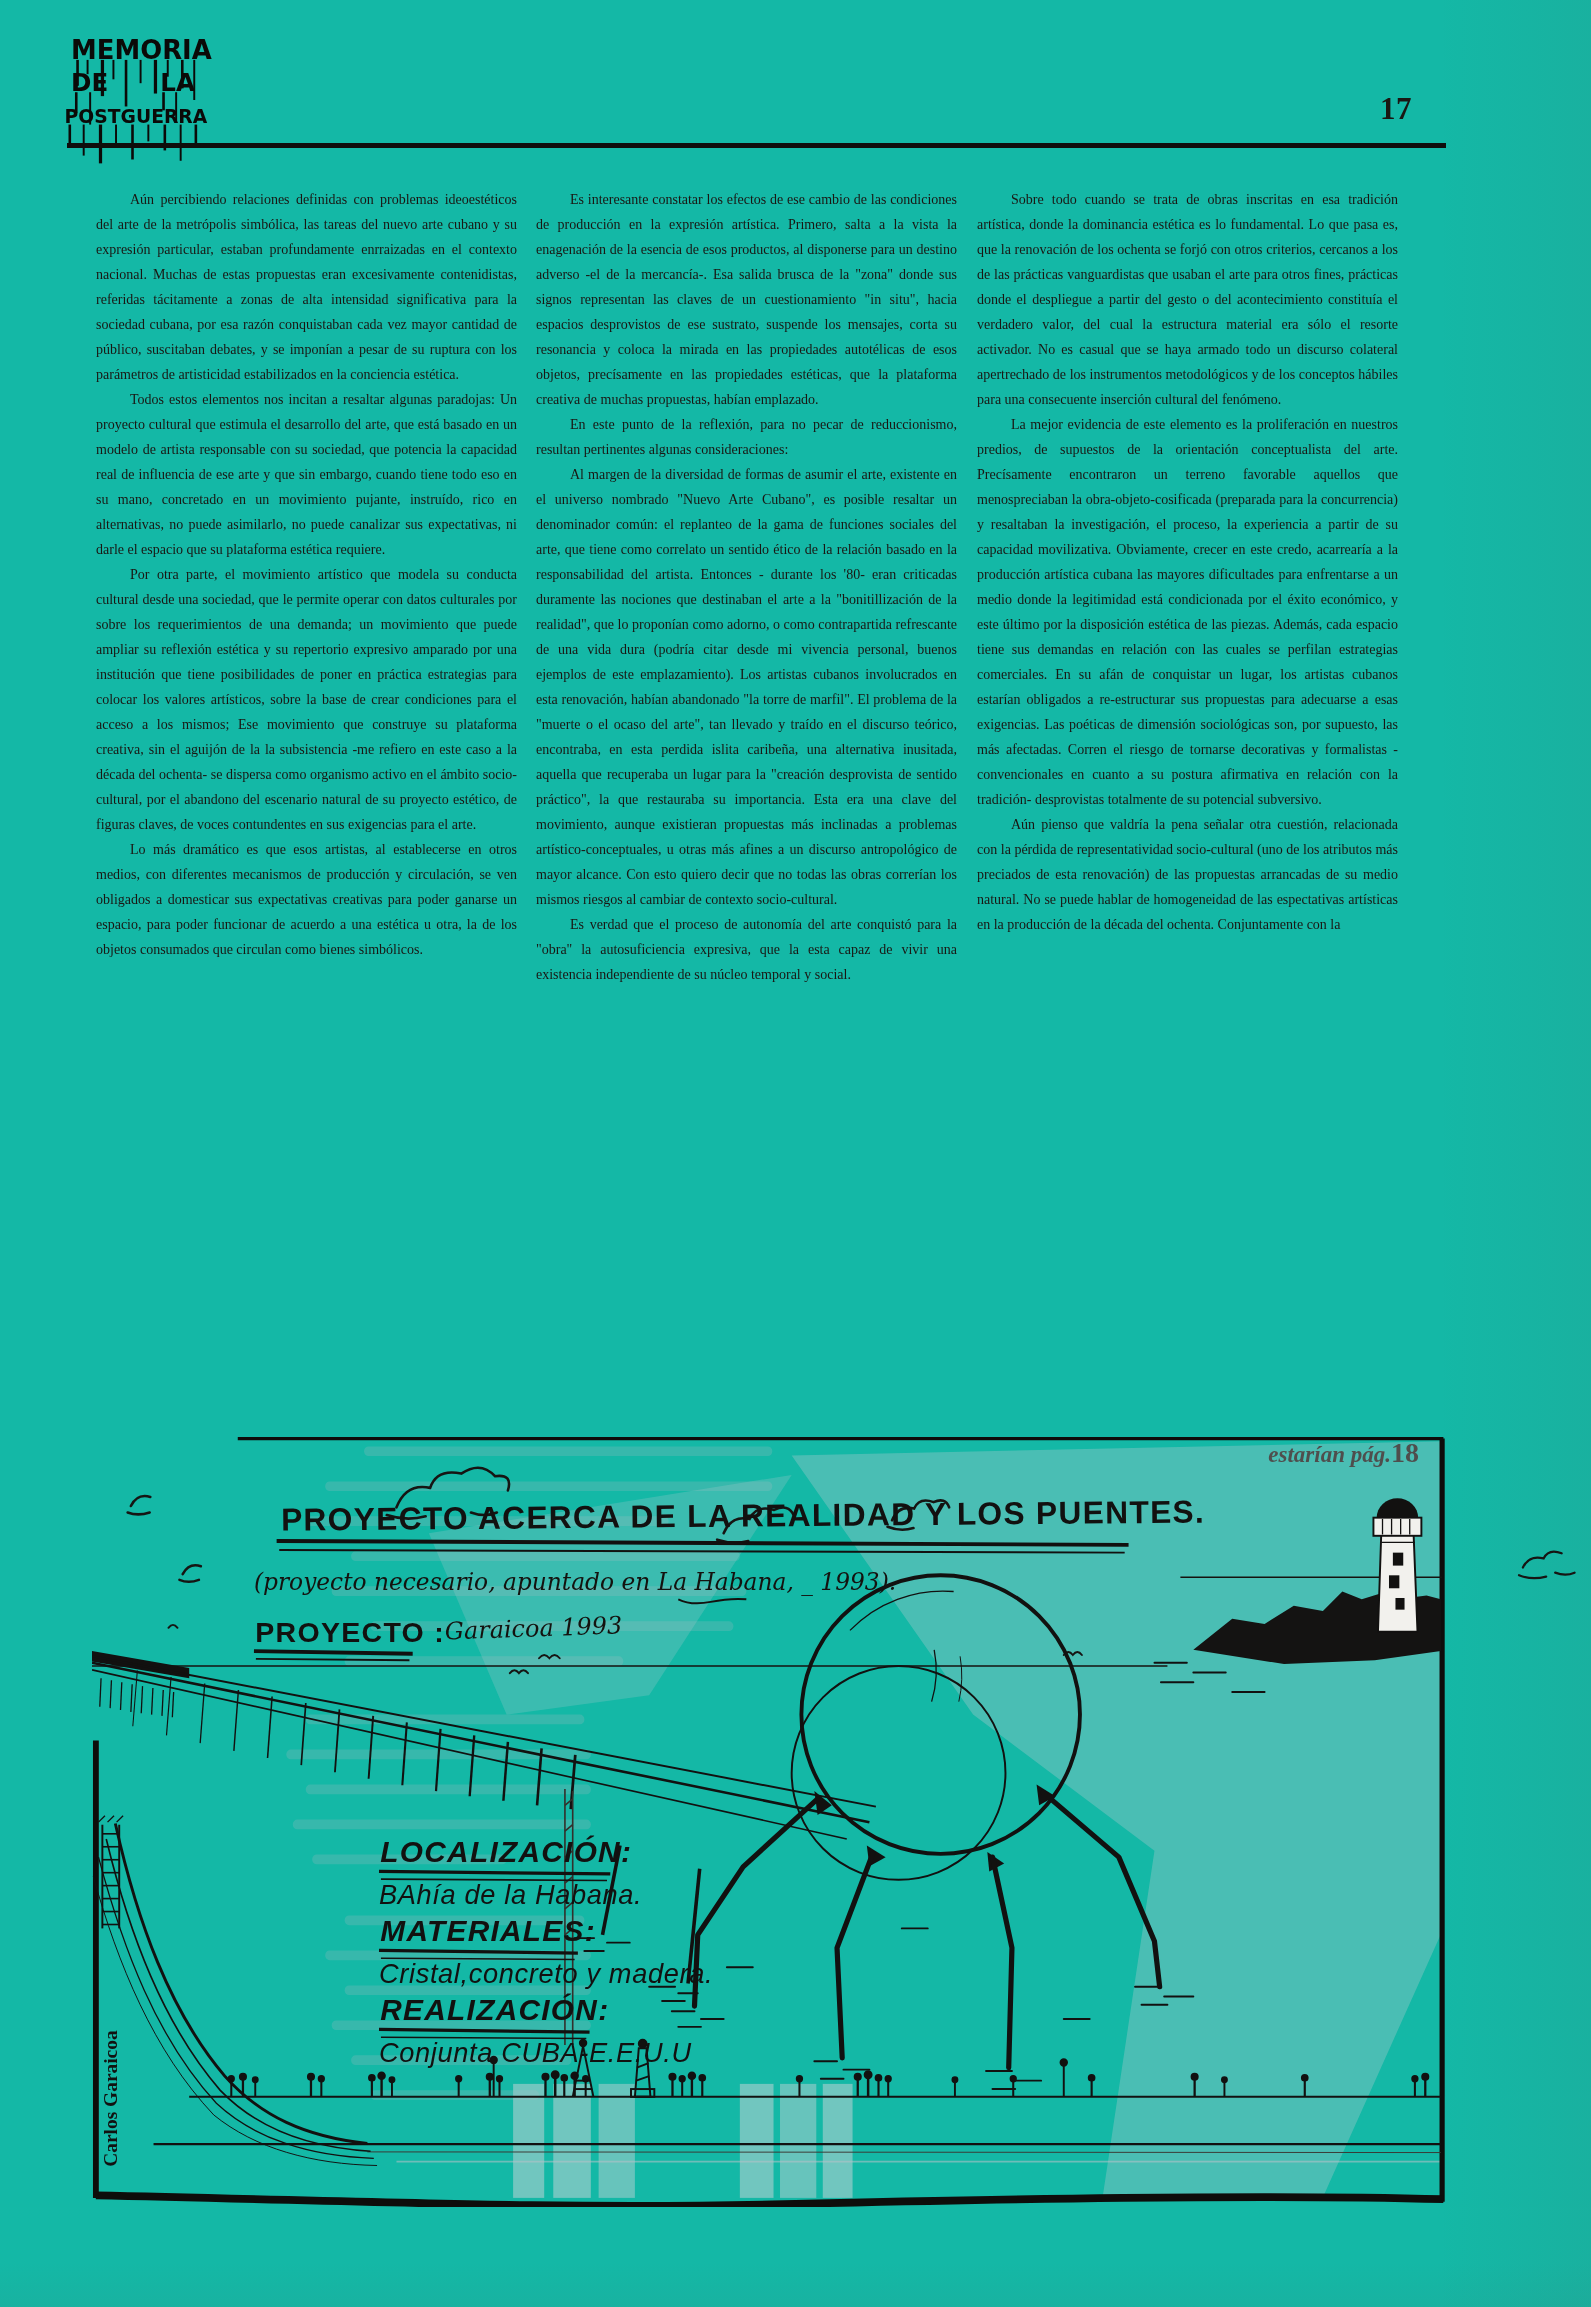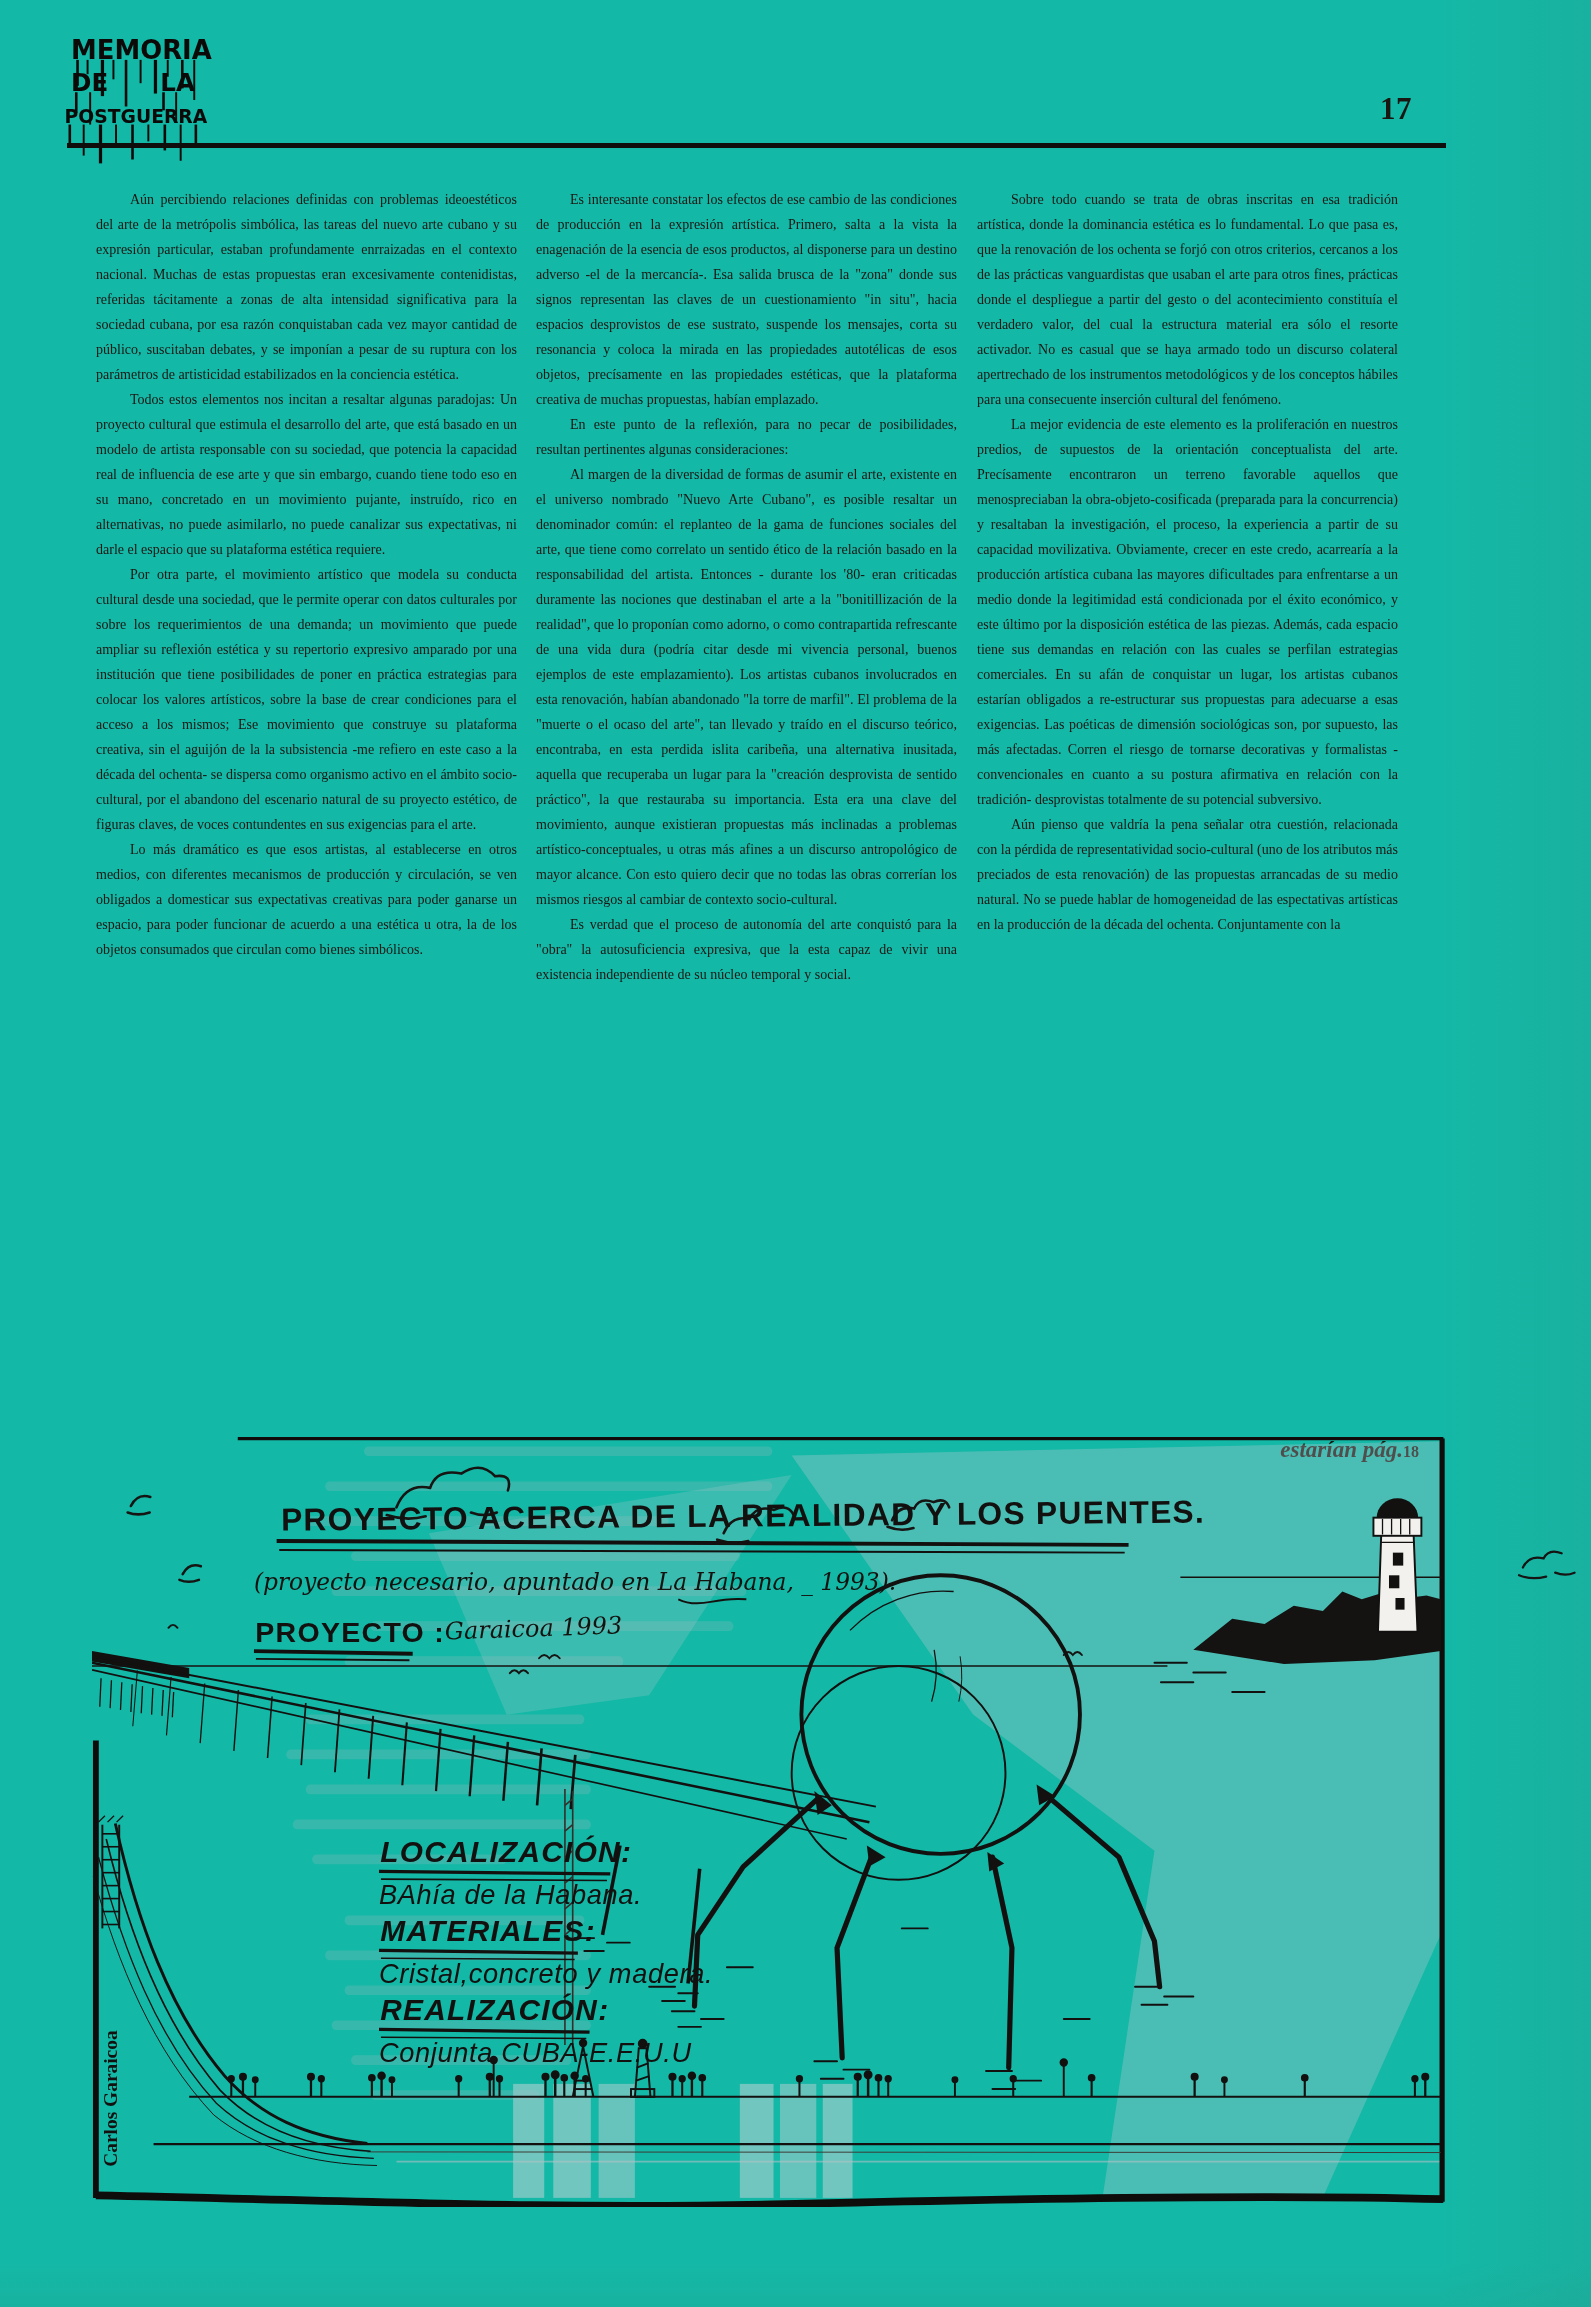--- a/index.html
+++ b/index.html
@@ -16,21 +16,21 @@
   .rule{position:absolute;left:67px;top:143px;width:1379px;height:5.2px;background:#0f0e0c;}
   .pageno{position:absolute;left:1380px;top:91px;width:65px;
     font-size:31px;font-weight:bold;letter-spacing:0.6px;}
   .col{position:absolute;top:187px;width:421px;
     font-size:14px;line-height:25px;text-align:justify;}
   .col p{margin:0;text-indent:34px;}
   .c1{left:96px;}.c2{left:536px;}.c3{left:977px;}
   .continua{position:absolute;left:972px;top:1437px;width:447px;text-align:right;
     font-size:23px;font-weight:bold;}
   .continua .it{font-style:italic;}
-  .continua .pg{font-style:normal;font-size:16px;}
+  .continua .pg{font-style:normal;font-size:28px;}
   .illo{position:absolute;left:92px;top:1436px;width:1354px;height:771px;}
   svg text{user-select:none;}
 </style>
 </head>
 <body>
 
 <div class="page">
   <div class="edge-shade"></div>
   <div class="bottom-shade"></div>
 
@@ -75,21 +75,21 @@
   <div class="pageno">17</div>
 
   <div class="col c1">
     <p>Aún percibiendo relaciones definidas con problemas ideoestéticos del arte de la metrópolis simbólica, las tareas del nuevo arte cubano y su expresión particular, estaban profundamente enrraizadas en el contexto nacional. Muchas de estas propuestas eran excesivamente contenidistas, referidas tácitamente a zonas de alta intensidad significativa para la sociedad cubana, por esa razón conquistaban cada vez mayor cantidad de público, suscitaban debates, y se imponían a pesar de su ruptura con los parámetros de artisticidad estabilizados en la conciencia estética.</p>
     <p>Todos estos elementos nos incitan a resaltar algunas paradojas: Un proyecto cultural que estimula el desarrollo del arte, que está basado en un modelo de artista responsable con su sociedad, que potencia la capacidad real de influencia de ese arte y que sin embargo, cuando tiene todo eso en su mano, concretado en un movimiento pujante, instruído, rico en alternativas, no puede asimilarlo, no puede canalizar sus expectativas, ni darle el espacio que su plataforma estética requiere.</p>
     <p>Por otra parte, el movimiento artístico que modela su conducta cultural desde una sociedad, que le permite operar con datos culturales por sobre los requerimientos de una demanda; un movimiento que puede ampliar su reflexión estética y su repertorio expresivo amparado por una institución que tiene posibilidades de poner en práctica estrategias para colocar los valores artísticos, sobre la base de crear condiciones para el acceso a los mismos; Ese movimiento que construye su plataforma creativa, sin el aguijón de la la subsistencia -me refiero en este caso a la década del ochenta- se dispersa como organismo activo en el ámbito socio-cultural, por el abandono del escenario natural de su proyecto estético, de figuras claves, de voces contundentes en sus exigencias para el arte.</p>
     <p>Lo más dramático es que esos artistas, al establecerse en otros medios, con diferentes mecanismos de producción y circulación, se ven obligados a domesticar sus expectativas creativas para poder ganarse un espacio, para poder funcionar de acuerdo a una estética u otra, la de los objetos consumados que circulan como bienes simbólicos.</p>
   </div>
   <div class="col c2">
     <p>Es interesante constatar los efectos de ese cambio de las condiciones de producción en la expresión artística. Primero, salta a la vista la enagenación de la esencia de esos productos, al disponerse para un destino adverso -el de la mercancía-. Esa salida brusca de la "zona" donde sus signos representan las claves de un cuestionamiento "in situ", hacia espacios desprovistos de ese sustrato, suspende los mensajes, corta su resonancia y coloca la mirada en las propiedades autotélicas de esos objetos, precísamente en las propiedades estéticas, que la plataforma creativa de muchas propuestas, habían emplazado.</p>
-    <p>En este punto de la reflexión, para no pecar de posibilidades, resultan pertinentes algunas consideraciones:</p>
+    <p>En este punto de la reflexión, para no pecar de reduccionismo, resultan pertinentes algunas consideraciones:</p>
     <p>Al margen de la diversidad de formas de asumir el arte, existente en el universo nombrado "Nuevo Arte Cubano", es posible resaltar un denominador común: el replanteo de la gama de funciones sociales del arte, que tiene como correlato un sentido ético de la relación basado en la responsabilidad del artista. Entonces - durante los '80- eran criticadas duramente las nociones que destinaban el arte a la "bonitillización de la realidad", que lo proponían como adorno, o como contrapartida refrescante de una vida dura (podría citar desde mi vivencia personal, buenos ejemplos de este emplazamiento). Los artistas cubanos involucrados en esta renovación, habían abandonado "la torre de marfil". El problema de la "muerte o el ocaso del arte", tan llevado y traído en el discurso teórico, encontraba, en esta perdida islita caribeña, una alternativa inusitada, aquella que recuperaba un lugar para la "creación desprovista de sentido práctico", la que restauraba su importancia. Esta era una clave del movimiento, aunque existieran propuestas más inclinadas a problemas artístico-conceptuales, u otras más afines a un discurso antropológico de mayor alcance. Con esto quiero decir que no todas las obras correrían los mismos riesgos al cambiar de contexto socio-cultural.</p>
     <p>Es verdad que el proceso de autonomía del arte conquistó para la "obra" la autosuficiencia expresiva, que la esta capaz de vivir una existencia independiente de su núcleo temporal y social.</p>
   </div>
   <div class="col c3">
     <p>Sobre todo cuando se trata de obras inscritas en esa tradición artística, donde la dominancia estética es lo fundamental. Lo que pasa es, que la renovación de los ochenta se forjó con otros criterios, cercanos a los de las prácticas vanguardistas que usaban el arte para otros fines, prácticas donde el despliegue a partir del gesto o del acontecimiento constituía el verdadero valor, del cual la estructura material era sólo el resorte activador. No es casual que se haya armado todo un discurso colateral apertrechado de los instrumentos metodológicos y de los conceptos hábiles para una consecuente inserción cultural del fenómeno.</p>
     <p>La mejor evidencia de este elemento es la proliferación en nuestros predios, de supuestos de la orientación conceptualista del arte. Precísamente encontraron un terreno favorable aquellos que menospreciaban la obra-objeto-cosificada (preparada para la concurrencia) y resaltaban la investigación, el proceso, la experiencia a partir de su capacidad movilizativa. Obviamente, crecer en este credo, acarrearía a la producción artística cubana las mayores dificultades para enfrentarse a un medio donde la legitimidad está condicionada por el éxito económico, y este último por la disposición estética de las piezas. Además, cada espacio tiene sus demandas en relación con las cuales se perfilan estrategias comerciales. En su afán de conquistar un lugar, los artistas cubanos estarían obligados a re-estructurar sus propuestas para adecuarse a esas exigencias. Las poéticas de dimensión sociológicas son, por supuesto, las más afectadas. Corren el riesgo de tornarse decorativas y formalistas - convencionales en cuanto a su postura afirmativa en relación con la tradición- desprovistas totalmente de su potencial subversivo.</p>
     <p>Aún pienso que valdría la pena señalar otra cuestión, relacionada con la pérdida de representatividad socio-cultural (uno de los atributos más preciados de esta renovación) de las propuestas arrancadas de su medio natural. No se puede hablar de homogeneidad de las espectativas artísticas en la producción de la década del ochenta. Conjuntamente con la</p>
   </div>
 
   <div class="continua">

